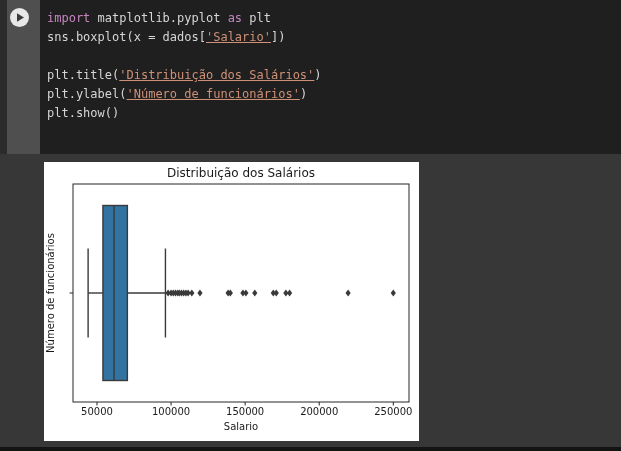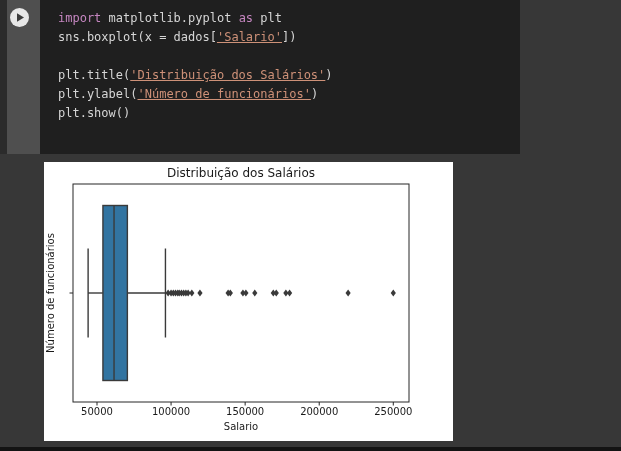--- a/index.html
+++ b/index.html
@@ -10,33 +10,33 @@
   }
   .code-cell{position:absolute;left:0;top:0;width:621px;height:154px;}
   .left-strip{position:absolute;left:0;top:0;width:7px;height:154px;background:#2b2b2b;}
   .gutter{position:absolute;left:7px;top:0;width:33px;height:154px;background:#4f4f4f;}
   .run-button{
     position:absolute;left:2px;top:7px;width:21px;height:21px;border:none;padding:0;
     background:transparent;cursor:pointer;
   }
   .run-button svg{display:block;}
   .code-editor{
-    position:absolute;left:40px;top:0;width:480px;height:154px;margin:0;
-    background:#1f1f1f;box-sizing:border-box;padding:9px 8px 0 18px;
+    position:absolute;left:40px;top:0;width:581px;height:154px;margin:0;
+    background:#1f1f1f;box-sizing:border-box;padding:9px 8px 0 7px;
     font-family:"DejaVu Sans Mono","Liberation Mono",monospace;
     font-size:12px;line-height:19px;white-space:pre;
     color:var(--plain,#d6d6d6);
   }
   .code-line{height:19px;}
   .tok-kw{color:var(--kw,#c586c0);}
   .tok-str{color:var(--str,#ce9178);text-decoration:underline;}
   .tok-pl{color:var(--plain,#d6d6d6);}
   .output-area{position:absolute;left:0;top:154px;width:621px;height:293px;}
   .figure{
-    position:absolute;left:44px;top:8px;width:409px;height:279px;
+    position:absolute;left:44px;top:8px;width:375px;height:279px;
     background:#ffffff;
     text-decoration:underline;
   }
   .figure svg{display:block;}
   .bottom-strip{position:absolute;left:0;top:447px;width:621px;height:4px;background:#131313;}
 </style>
 </head>
 <body>
 
 <div class="code-cell">

